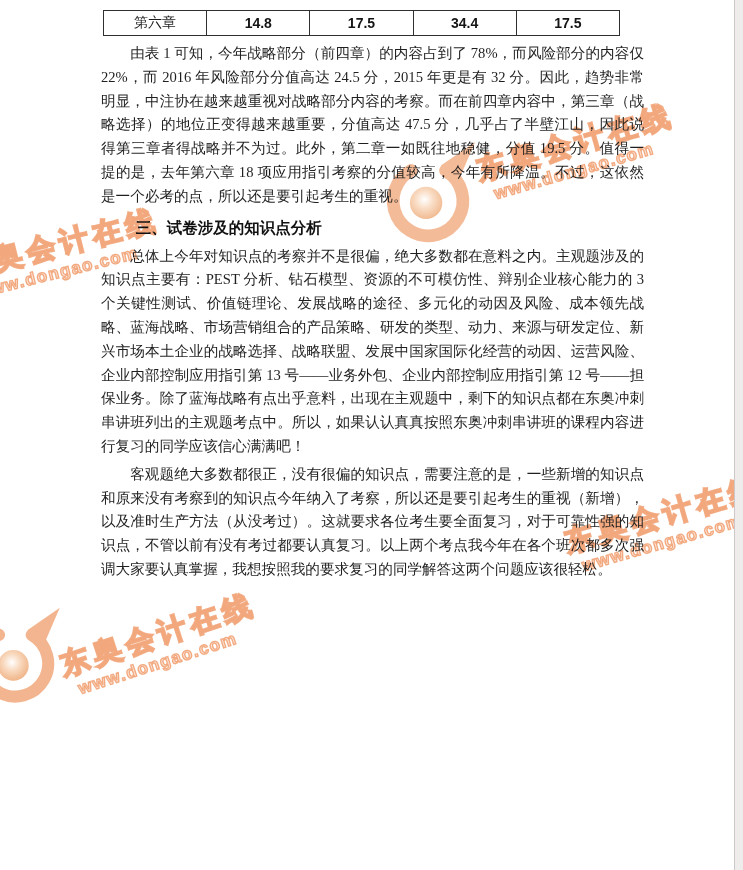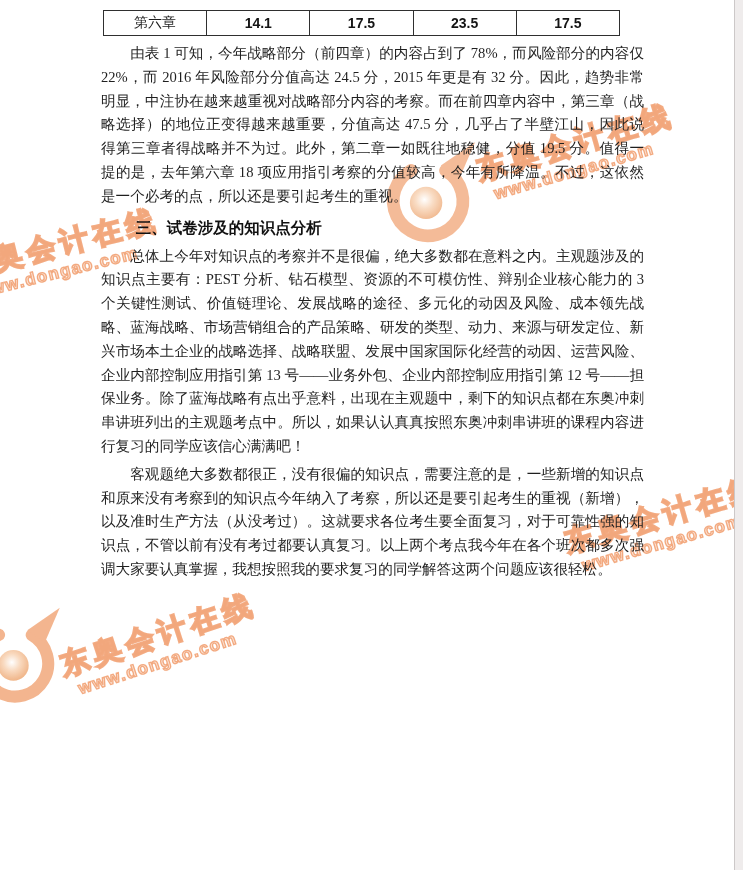--- a/index.html
+++ b/index.html
@@ -115,23 +115,23 @@
       <div class="wm-url">www.dongao.com</div>
     </div>
   </div>
 
   <div class="content">
 
     <table class="score">
       <tbody>
         <tr>
           <td class="chap">第六章</td>
-          <td class="val">14.1</td>
+          <td class="val">14.8</td>
           <td class="val">17.5</td>
-          <td class="val">23.5</td>
+          <td class="val">34.4</td>
           <td class="val">17.5</td>
         </tr>
       </tbody>
     </table>
 
     <p class="para first">由表 1 可知，今年战略部分（前四章）的内容占到了 78%，而风险部分的内容仅 22%，而 2016 年风险部分分值高达 24.5 分，2015 年更是有 32 分。因此，趋势非常明显，中注协在越来越重视对战略部分内容的考察。而在前四章内容中，第三章（战略选择）的地位正变得越来越重要，分值高达 47.5 分，几乎占了半壁江山，因此说得第三章者得战略并不为过。此外，第二章一如既往地稳健，分值 19.5 分。值得一提的是，去年第六章 18 项应用指引考察的分值较高，今年有所降温。不过，这依然是一个必考的点，所以还是要引起考生的重视。</p>
 
     <h3 class="sec">三、试卷涉及的知识点分析</h3>
 
     <p class="para">总体上今年对知识点的考察并不是很偏，绝大多数都在意料之内。主观题涉及的知识点主要有：PEST 分析、钻石模型、资源的不可模仿性、辩别企业核心能力的 3 个关键性测试、价值链理论、发展战略的途径、多元化的动因及风险、成本领先战略、蓝海战略、市场营销组合的产品策略、研发的类型、动力、来源与研发定位、新兴市场本土企业的战略选择、战略联盟、发展中国家国际化经营的动因、运营风险、企业内部控制应用指引第 13 号——业务外包、企业内部控制应用指引第 12 号——担保业务。除了蓝海战略有点出乎意料，出现在主观题中，剩下的知识点都在东奥冲刺串讲班列出的主观题考点中。所以，如果认认真真按照东奥冲刺串讲班的课程内容进行复习的同学应该信心满满吧！</p>

